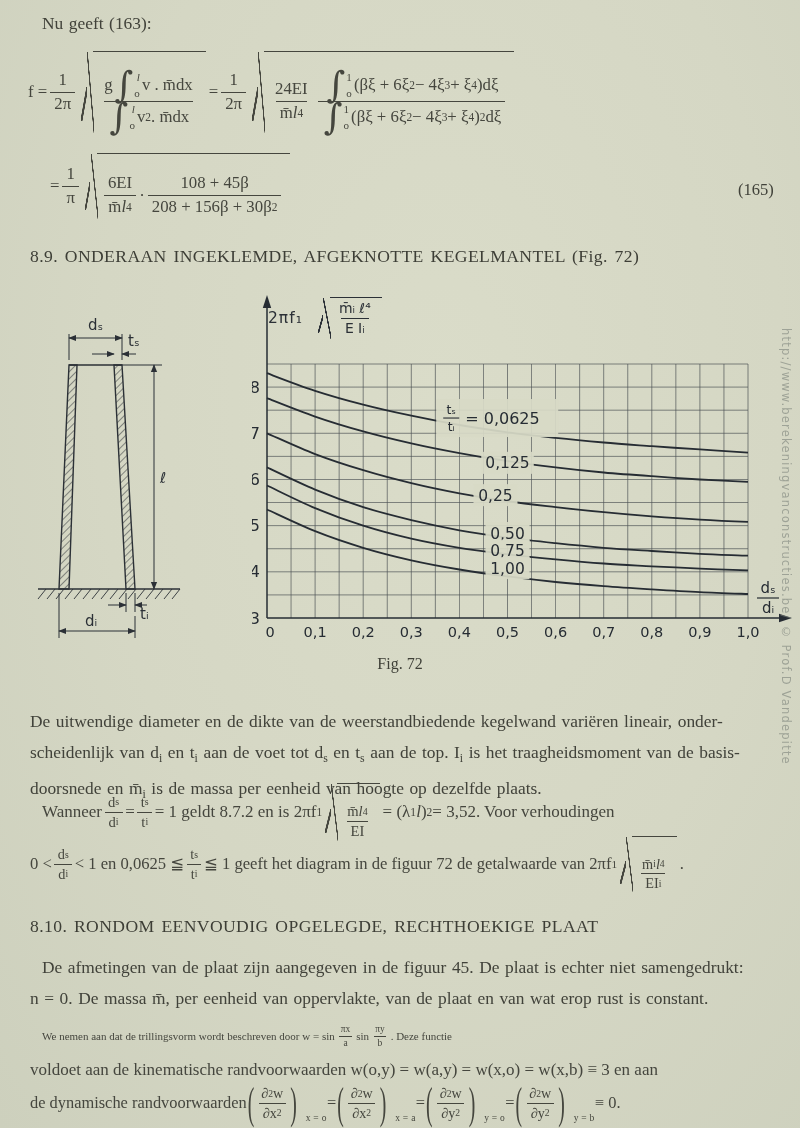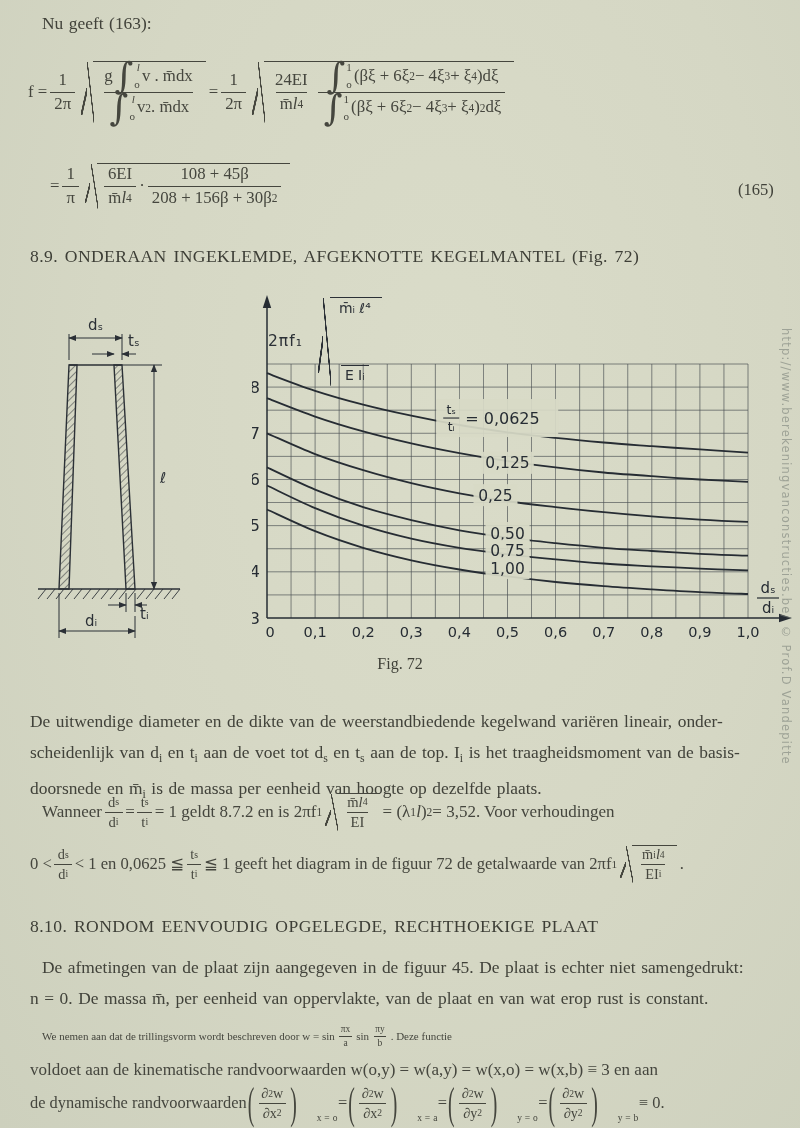--- a/index.html
+++ b/index.html
@@ -19,44 +19,44 @@
   .fr .nm{padding:0 4px 1px;display:inline-flex;align-items:center;justify-content:center;}
   .fr .dn{border-top:1.4px solid currentColor;padding:1px 4px 0;display:inline-flex;align-items:center;justify-content:center;}
   .frs{font-size:86%;margin:0 2px;line-height:1.15;}
 
   .sq{display:inline-flex;align-items:stretch;vertical-align:middle;margin:0 3px;}
   .sq .rad{width:12px;position:relative;flex:none;}
   .sq .rad::before{content:'';position:absolute;left:0;top:44%;width:46%;height:42%;
       background:linear-gradient(to bottom right, transparent 42%, currentColor 46%, currentColor 60%, transparent 64%);}
   .sq .rad::after{content:'';position:absolute;right:-1px;top:1px;bottom:0;width:62%;
       background:linear-gradient(to top right, transparent 46%, currentColor 48%, currentColor 55%, transparent 57%);}
-  .sq .bod{border-top:1.5px solid currentColor;padding:0 6px 1px 4px;display:inline-flex;align-items:center;}
+  .sq .bod{border-top:1.5px solid currentColor;padding:19px 6px 1px 4px;display:inline-flex;align-items:center;}
 
   .int{display:inline-flex;align-items:center;margin:0 2px;vertical-align:middle;}
   .int .ig{font-size:215%;line-height:0.8;font-family:"DejaVu Serif",serif;font-weight:300;}
   .int .ilim{display:inline-flex;flex-direction:column;justify-content:space-between;height:2.5em;
       font-size:66%;line-height:1;margin-left:1px;}
   .int .ilim .iu{align-self:flex-end;}
   .int .ilim .il{align-self:flex-start;}
 
   .bp{display:inline-flex;align-items:center;vertical-align:middle;}
   .bp .par{display:inline-block;font-size:120%;transform:scaleY(2.25);transform-origin:center;
       margin:0 1px;font-weight:300;}
-  .bp .cond{font-size:58%;margin-left:19px;transform:translateY(15px);letter-spacing:.5px;}
+  .bp .cond{font-size:58%;margin-left:8px;transform:translateY(15px);letter-spacing:.5px;}
 
   
   .bodytext{font-size:17.4px;line-height:30.5px;word-spacing:1.2px;}
   .heading{font-size:17.6px;letter-spacing:.4px;word-spacing:2px;color:#3d3e36;text-align:right;}
   .formula{font-size:16.8px;color:#45463e;}
   .caption{font-size:16px;color:#3f4038;}
 
   
   .ytitle{font-family:"DejaVu Sans",sans-serif;font-size:15.5px;color:#2b3036;display:flex;align-items:center;}
   .ytitle .pre{margin-right:12px;letter-spacing:1px;}
-  .ytitle .fr{font-size:90%;gap:47px;}
+  .ytitle .fr{font-size:90%;}
   .ytitle .sq .bod{padding:2px 7px 1px 5px;}
 
   .watermark{writing-mode:vertical-rl;font-family:"DejaVu Sans",sans-serif;font-size:11.5px;
       color:rgba(125,130,122,.62);letter-spacing:1.2px;}
 </style>
 </head>
 <body>
 
 <div id="page">
 

